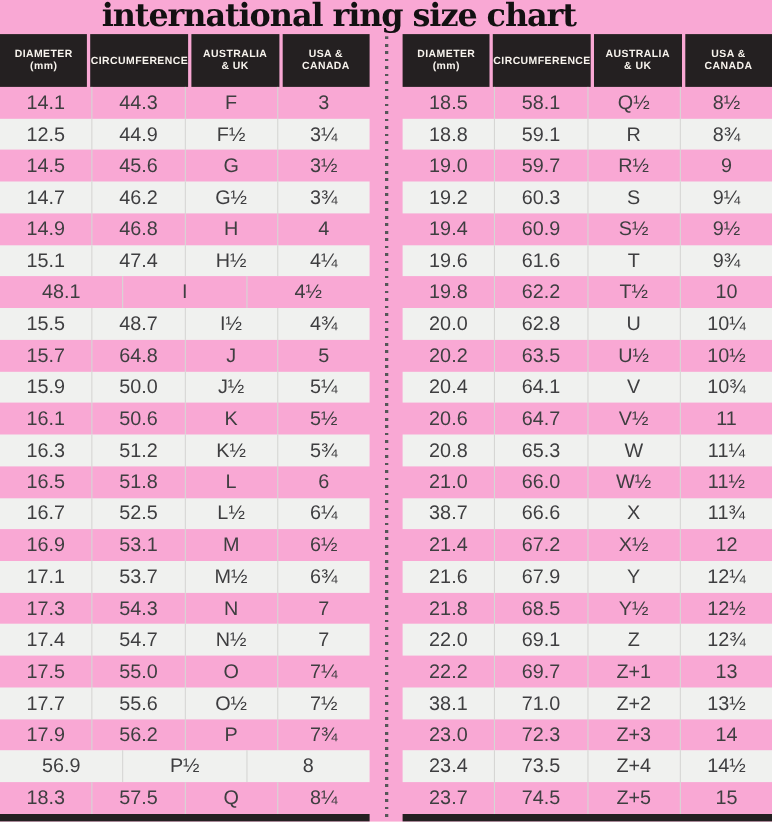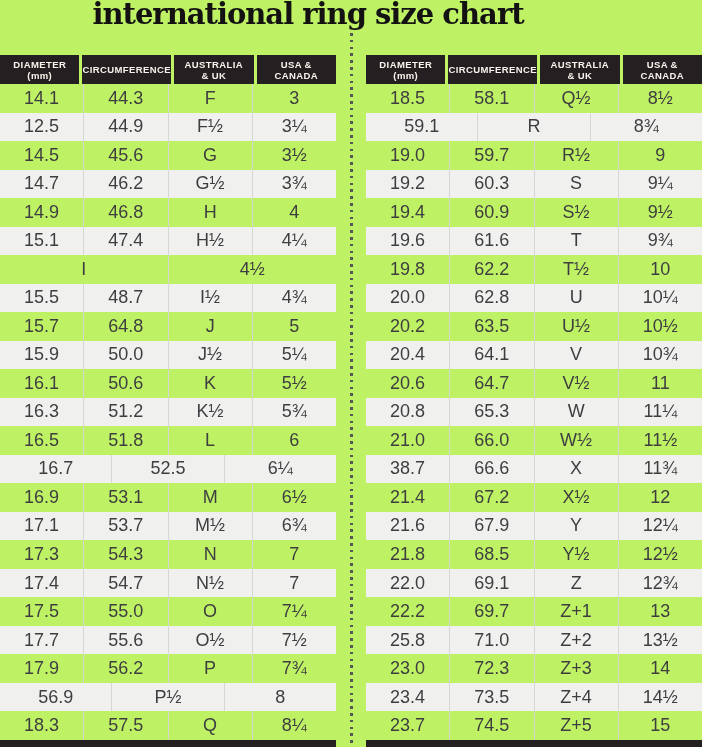--- a/index.html
+++ b/index.html
@@ -6,21 +6,21 @@
     margin: 0;
     padding: 0;
     background: #fffefb;
     font-family: "Liberation Sans", sans-serif;
   }
   .page {
     position: relative;
     width: 702px;
     height: 747px;
     overflow: hidden;
-    background: #bef264;
+    background: #f9a8d4;
   }
   .title {
     position: absolute;
     top: -4px;
     left: 0;
     width: 702px;
     margin: 0;
     text-align: center;
     transform: translateX(-43px);
     font-family: "DejaVu Serif", serif;
@@ -56,24 +56,23 @@
     bottom: 0;
     width: 3px;
     background: repeating-linear-gradient(
       to bottom,
       #565658 0px, #565658 2.5px,
       transparent 2.5px, transparent 6.8px
     );
   }
   .thead {
     display: flex;
-    height: 29px;
+    height: 48px;
     gap: 3px;
     flex: none;
-    margin-top: 24px;
   }
   .th {
     flex: 1 1 0;
     background: #242021;
     color: #f7f3ed;
     display: flex;
     flex-direction: column;
     align-items: center;
     justify-content: center;
     font-size: 9.5px;
@@ -166,20 +165,21 @@
             <div class="cell">H</div>
             <div class="cell">4</div>
           </div>
           <div class="row">
             <div class="cell">15.1</div>
             <div class="cell">47.4</div>
             <div class="cell">H½</div>
             <div class="cell">4¼</div>
           </div>
           <div class="row">
+            <div class="cell">48.1</div>
             <div class="cell">I</div>
             <div class="cell">4½</div>
           </div>
           <div class="row">
             <div class="cell">15.5</div>
             <div class="cell">48.7</div>
             <div class="cell">I½</div>
             <div class="cell">4¾</div>
           </div>
           <div class="row">
@@ -208,20 +208,21 @@
           </div>
           <div class="row">
             <div class="cell">16.5</div>
             <div class="cell">51.8</div>
             <div class="cell">L</div>
             <div class="cell">6</div>
           </div>
           <div class="row">
             <div class="cell">16.7</div>
             <div class="cell">52.5</div>
+            <div class="cell">L½</div>
             <div class="cell">6¼</div>
           </div>
           <div class="row">
             <div class="cell">16.9</div>
             <div class="cell">53.1</div>
             <div class="cell">M</div>
             <div class="cell">6½</div>
           </div>
           <div class="row">
             <div class="cell">17.1</div>
@@ -295,20 +296,21 @@
           </div>
         </div>
       <div class="tbody">
           <div class="row">
             <div class="cell">18.5</div>
             <div class="cell">58.1</div>
             <div class="cell">Q½</div>
             <div class="cell">8½</div>
           </div>
           <div class="row">
+            <div class="cell">18.8</div>
             <div class="cell">59.1</div>
             <div class="cell">R</div>
             <div class="cell">8¾</div>
           </div>
           <div class="row">
             <div class="cell">19.0</div>
             <div class="cell">59.7</div>
             <div class="cell">R½</div>
             <div class="cell">9</div>
           </div>
@@ -402,21 +404,21 @@
             <div class="cell">Z</div>
             <div class="cell">12¾</div>
           </div>
           <div class="row">
             <div class="cell">22.2</div>
             <div class="cell">69.7</div>
             <div class="cell">Z+1</div>
             <div class="cell">13</div>
           </div>
           <div class="row">
-            <div class="cell">25.8</div>
+            <div class="cell">38.1</div>
             <div class="cell">71.0</div>
             <div class="cell">Z+2</div>
             <div class="cell">13½</div>
           </div>
           <div class="row">
             <div class="cell">23.0</div>
             <div class="cell">72.3</div>
             <div class="cell">Z+3</div>
             <div class="cell">14</div>
           </div>

